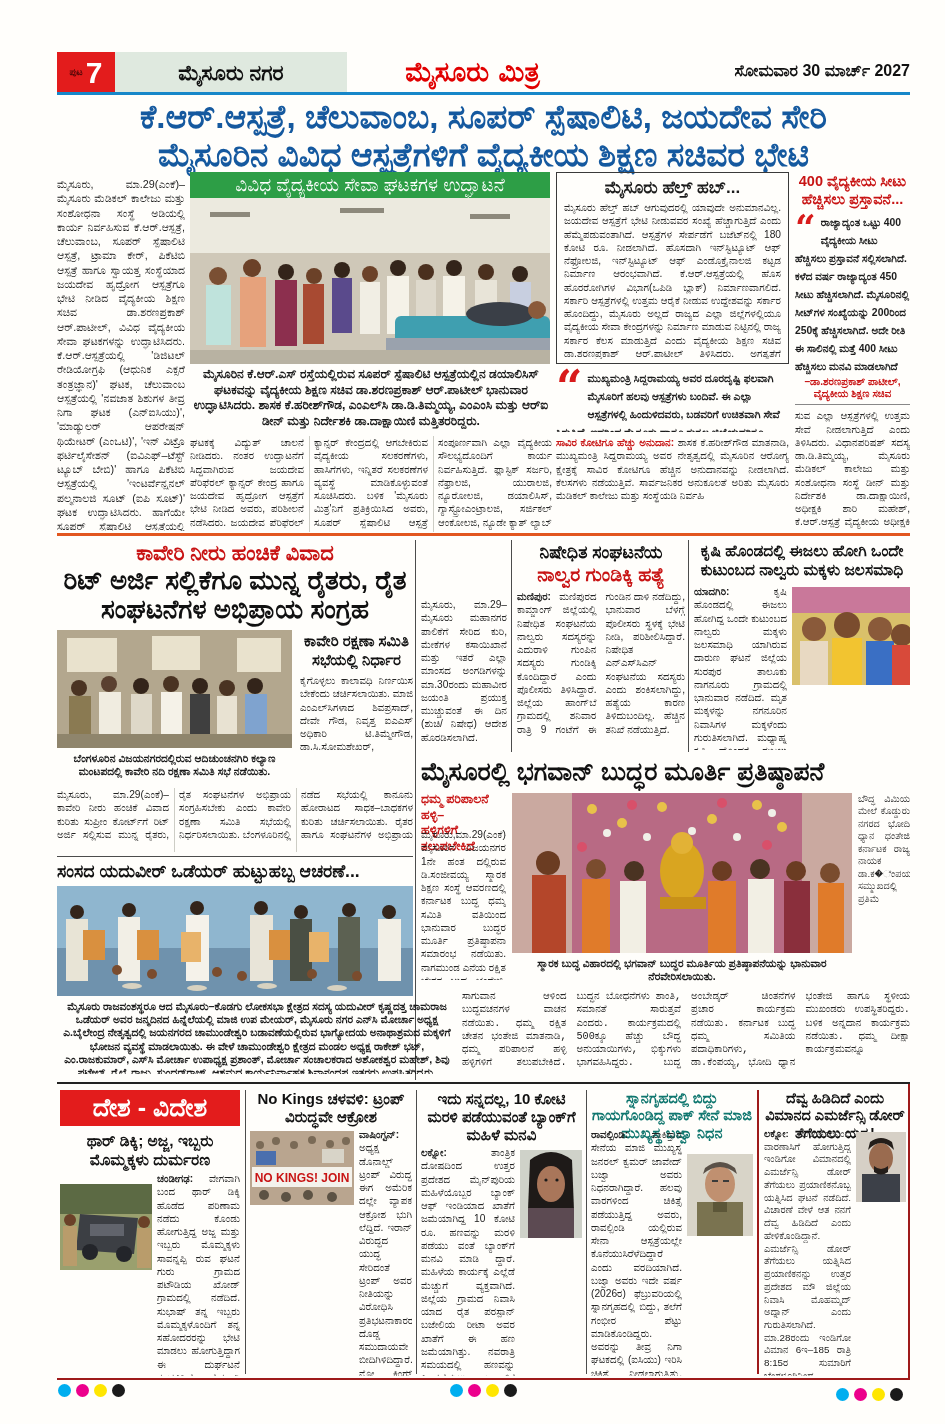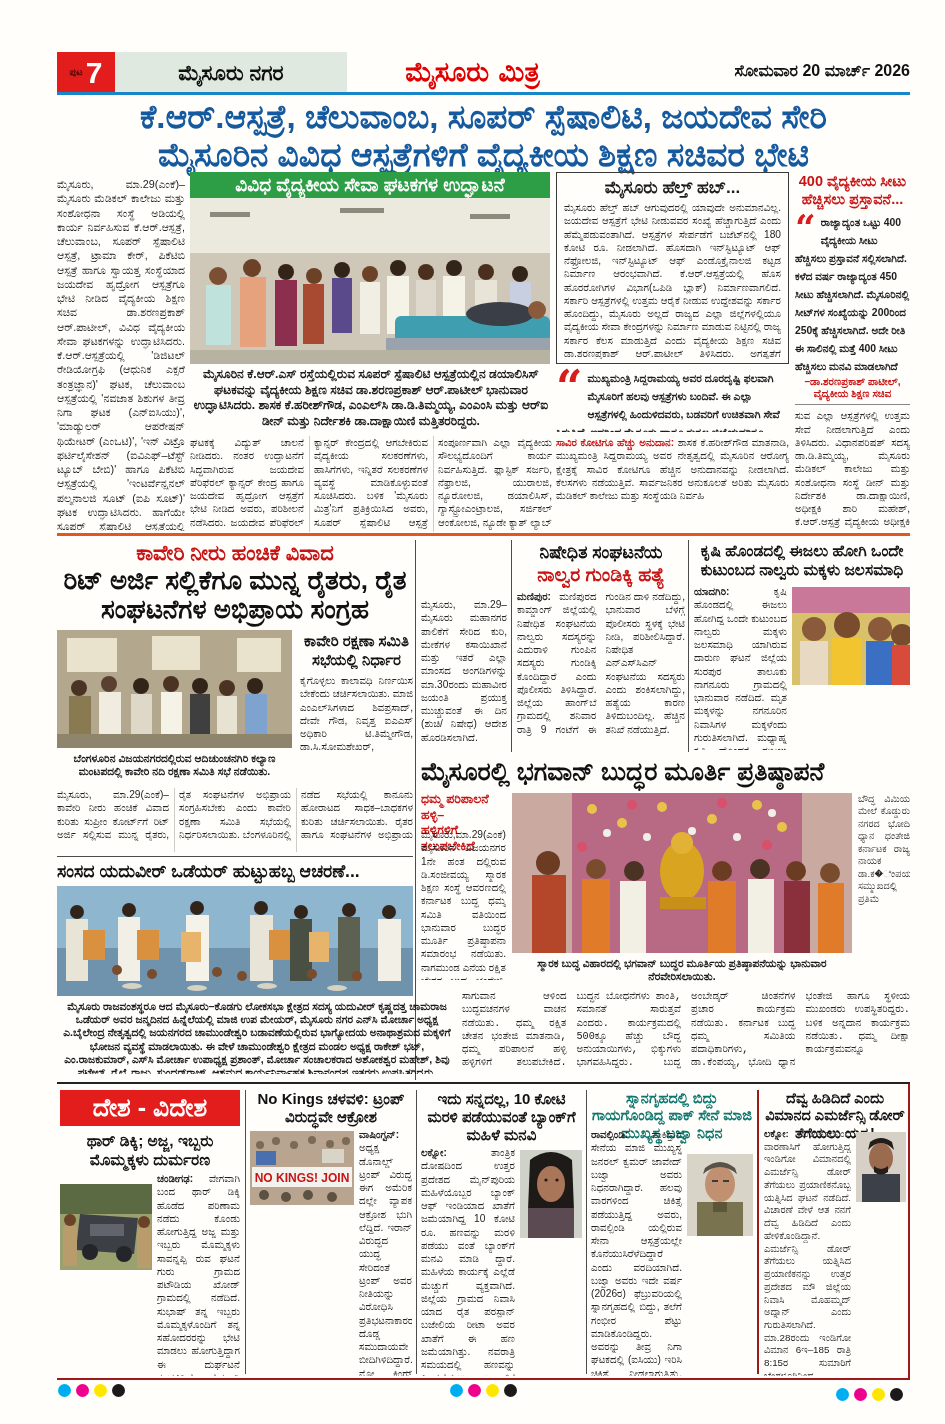--- a/index.html
+++ b/index.html
@@ -12,21 +12,21 @@
   .body-sm { font-size:10.2px; line-height:1.3; color:#222; overflow:hidden; }
   .bold { font-weight:bold; }
   .ctr { text-align:center; }
   .red { color:#c81414; }
   .hl-blue { color:#15599f; font-weight:bold; font-size:33px; line-height:1.16; text-align:center; letter-spacing:0; }
   .rule { background:#1787c9; }
   .page-box { background:#e31c1c; color:#fff; display:flex; align-items:center; justify-content:center; gap:3px; }
   .section-box { background:#dfe9df; display:flex; align-items:center; justify-content:center; font-weight:bold; font-size:21px; color:#101010; }
   .masthead { color:#e10000; font-weight:bold; font-size:27px; text-align:center; font-family:"DejaVu Serif", serif; }
   .date-line { font-weight:bold; font-size:16px; text-align:right; color:#111; }
-  .green-banner { background:#2d9e46; color:#fff; font-weight:bold; font-size:18.5px; display:flex; align-items:center; justify-content:center; }
+  .green-banner { background:#2d9e46; color:#fff; font-weight:normal; font-size:18.5px; display:flex; align-items:center; justify-content:center; }
   .photo { overflow:hidden; background:#cfc9bc; }
   .photo svg { display:block; width:100%; height:100%; }
   .caption { font-weight:bold; font-size:12.2px; line-height:1.28; color:#1a1a1a; text-align:center; overflow:hidden; }
   .caption-sm { font-weight:bold; font-size:10.6px; line-height:1.25; color:#1a1a1a; text-align:center; overflow:hidden; }
   .boxed { border:1.5px solid #3a3a3a; padding:5px 7px; }
   .quote-mark { float:left; font-family:"DejaVu Serif", serif; font-weight:bold; color:#d81b1b;
                 font-size:46px; line-height:0.85; margin-right:5px; }
   .vline { background:#4c4c4c; width:1px; }
   .hline { background:#4c4c4c; height:1px; }
   .cols3 { column-count:3; column-gap:10px; column-rule:1px solid #cdcdc5; }
@@ -41,21 +41,21 @@
 <body>
 
 <div class="page">
 
   <div class="abs page-box" style="left:57px;top:52px;width:58px;height:41px">
     <span style="font-size:9px;color:#5a0808;font-weight:bold">ಪುಟ</span>
     <span style="font-size:30px;font-weight:bold">7</span>
   </div>
   <div class="abs section-box" style="left:115px;top:52px;width:232px;height:41px">ಮೈಸೂರು ನಗರ</div>
   <div class="abs masthead" style="left:300px;top:56px;width:345px">ಮೈಸೂರು ಮಿತ್ರ</div>
-  <div class="abs date-line" style="left:640px;top:62px;width:270px">ಸೋಮವಾರ 20 ಮಾರ್ಚ್ 2026</div>
+  <div class="abs date-line" style="left:640px;top:62px;width:270px">ಸೋಮವಾರ 30 ಮಾರ್ಚ್ 2027</div>
   <div class="abs rule" style="left:57px;top:92px;width:853px;height:3px"></div>
 
   <div class="abs hl-blue" style="left:57px;top:136px;width:853px">ಮೈಸೂರಿನ ವಿವಿಧ ಆಸ್ಪತ್ರೆಗಳಿಗೆ ವೈದ್ಯಕೀಯ ಶಿಕ್ಷಣ ಸಚಿವರ ಭೇಟಿ</div>
   <div class="abs hl-blue" style="left:57px;top:98px;width:853px">ಕೆ.ಆರ್.ಆಸ್ಪತ್ರೆ, ಚೆಲುವಾಂಬ, ಸೂಪರ್ ಸ್ಪೆಷಾಲಿಟಿ, ಜಯದೇವ ಸೇರಿ</div>
 
   <div class="abs body-txt jt" style="left:57px;top:177px;width:128px;height:354px">ಮೈಸೂರು, ಮಾ.29(ಎಂಕೆ)– ಮೈಸೂರು ಮೆಡಿಕಲ್ ಕಾಲೇಜು ಮತ್ತು ಸಂಶೋಧನಾ ಸಂಸ್ಥೆ ಅಡಿಯಲ್ಲಿ ಕಾರ್ಯ ನಿರ್ವಹಿಸುವ ಕೆ.ಆರ್.ಆಸ್ಪತ್ರೆ, ಚೆಲುವಾಂಬ, ಸೂಪರ್ ಸ್ಪೆಷಾಲಿಟಿ ಆಸ್ಪತ್ರೆ, ಟ್ರಾಮಾ ಕೇರ್, ಪಿಕೆಟಿಬಿ ಆಸ್ಪತ್ರೆ ಹಾಗೂ ಸ್ವಾಯತ್ತ ಸಂಸ್ಥೆಯಾದ ಜಯದೇವ ಹೃದ್ರೋಗ ಆಸ್ಪತ್ರೆಗೂ ಭೇಟಿ ನೀಡಿದ ವೈದ್ಯಕೀಯ ಶಿಕ್ಷಣ ಸಚಿವ ಡಾ.ಶರಣಪ್ರಕಾಶ್ ಆರ್.ಪಾಟೀಲ್, ವಿವಿಧ ವೈದ್ಯಕೀಯ ಸೇವಾ ಘಟಕಗಳನ್ನು ಉದ್ಘಾಟಿಸಿದರು. ಕೆ.ಆರ್.ಆಸ್ಪತ್ರೆಯಲ್ಲಿ 'ಡಿಜಿಟಲ್ ರೇಡಿಯೋಗ್ರಫಿ (ಆಧುನಿಕ ಎಕ್ಸರೆ ತಂತ್ರಜ್ಞಾನ)' ಘಟಕ, ಚೆಲುವಾಂಬ ಆಸ್ಪತ್ರೆಯಲ್ಲಿ 'ನವಜಾತ ಶಿಶುಗಳ ತೀವ್ರ ನಿಗಾ ಘಟಕ (ಎನ್‌ಐಸಿಯು)', 'ಮಾಡ್ಯುಲರ್ ಆಪರೇಷನ್ ಥಿಯೇಟರ್ (ಎಂಒಟಿ)', 'ಇನ್ ವಿಟ್ರೊ ಫರ್ಟಿಲೈಸೇಶನ್ (ಐವಿಎಫ್–ಟೆಸ್ಟ್ ಟ್ಯೂಬ್ ಬೇಬಿ)' ಹಾಗೂ ಪಿಕೆಟಿಬಿ ಆಸ್ಪತ್ರೆಯಲ್ಲಿ 'ಇಂಟರ್ವೆನ್ಷನಲ್ ಪಲ್ಮನಾಲಜಿ ಸೂಟ್ (ಐಪಿ ಸೂಟ್)' ಘಟಕ ಉದ್ಘಾಟಿಸಿದರು. ಹಾಗೆಯೇ ಸೂಪರ್ ಸ್ಪೆಷಾಲಿಟಿ ಆಸ್ಪತ್ರೆಯಲ್ಲಿ ನರರೋಗ ಚಿಕಿತ್ಸೆಗಳಿಗೆ ಸಂಬಂಧಿಸಿದ 'ಎಲೆಕ್ಟ್ರೋ ಎನ್ಸೆಫಲೋ ಗ್ರಾಫ್ (ಇಇಜಿ)', 'ನರ್ವ್ ಕಂಡಕ್ಷನ್ ಸ್ಟಡಿ (ಎನ್‌ಸಿಎಸ್)', 'ನ್ಯೂರೋ ಕ್ಯಾತ್ ಲ್ಯಾಬ್', 'ಡಯಾಲಿಸಿಸ್', 'ಎಕ್ಸರೇ', 'ಕೇಂದ್ರ ಮರ್ದಿಕೃತ ಸರಬರಾಜು ವಿಭಾಗ', 'ಆಲ್ಟ್ರಾ ಸೌಂಡ್' ಹಾಗೂ ಟ್ರಾಮಾ ಕೇರ್ ಸೆಂಟರ್‌ನಲ್ಲಿ 'ರೋಬೋಟಿಕ್ ಶಸ್ತ್ರ ಚಿಕಿತ್ಸೆ', 'ಪ್ರಯೋಗಾಲಯ(ಲ್ಯಾಬ್)', 'ರಕ್ತ ಸಂಗ್ರಹಣಾ ಘಟಕ' ಉದ್ಘಾಟಿಸಿದರು.</div>
 
   <div class="abs green-banner" style="left:190px;top:172px;width:360px;height:26px">ವಿವಿಧ ವೈದ್ಯಕೀಯ ಸೇವಾ ಘಟಕಗಳ ಉದ್ಘಾಟನೆ</div>
 
   <div class="abs photo" style="left:190px;top:198px;width:360px;height:166px">

